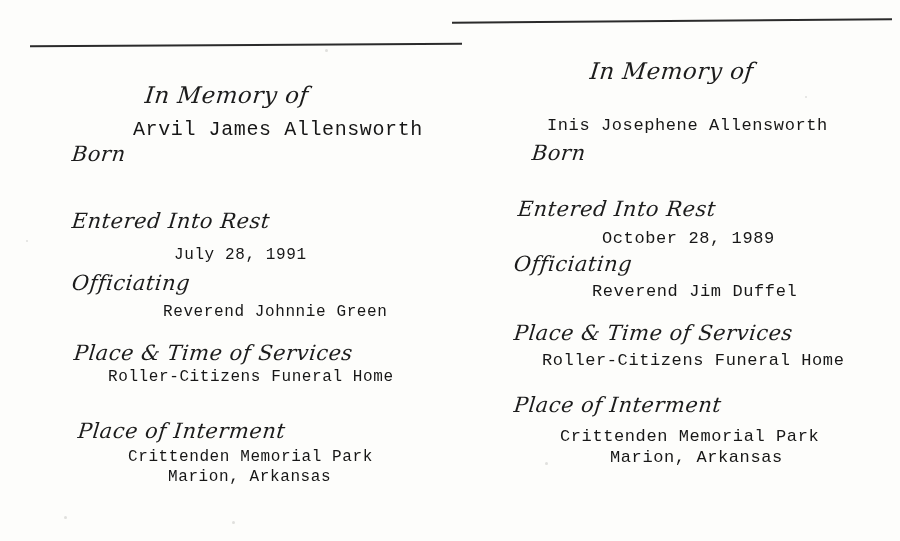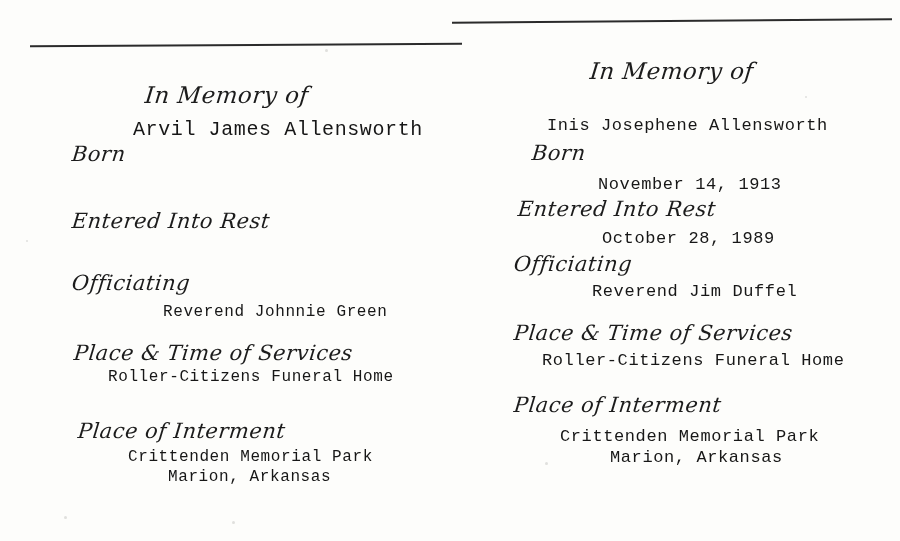--- a/index.html
+++ b/index.html
@@ -111,34 +111,34 @@
   <div class="speck" style="left:232px; top:521px; width:3px; height:3px;"></div>
   <div class="speck" style="left:545px; top:462px; width:3px; height:3px;"></div>
   <div class="speck" style="left:805px; top:96px; width:2px; height:2px;"></div>
   <div class="speck" style="left:26px; top:240px; width:2px; height:2px;"></div>
 
   <div class="panel left">
     <div class="line script l-memory">In Memory of</div>
     <div class="line plain  l-name">Arvil James Allensworth</div>
     <div class="line script l-born">Born</div>
     <div class="line script l-entered">Entered Into Rest</div>
+    <div class="line plain  l-deathdate">July 28, 1991</div>
     <div class="line script l-offic">Officiating</div>
     <div class="line plain  l-rev">Reverend Johnnie Green</div>
     <div class="line script l-place">Place &amp; Time of Services</div>
     <div class="line plain  l-home">Roller-Citizens Funeral Home</div>
     <div class="line script l-inter">Place of Interment</div>
     <div class="line plain  l-cem1">Crittenden Memorial Park</div>
     <div class="line plain  l-cem2">Marion, Arkansas</div>
   </div>
 
   <div class="panel right">
     <div class="line script r-memory">In Memory of</div>
     <div class="line plain  r-name">Inis Josephene Allensworth</div>
     <div class="line script r-born">Born</div>
-    <div class="line plain  r-borndate">November 14, 1913</div>
     <div class="line script r-entered">Entered Into Rest</div>
     <div class="line plain  r-deathdate">October 28, 1989</div>
     <div class="line script r-offic">Officiating</div>
     <div class="line plain  r-rev">Reverend Jim Duffel</div>
     <div class="line script r-place">Place &amp; Time of Services</div>
     <div class="line plain  r-home">Roller-Citizens Funeral Home</div>
     <div class="line script r-inter">Place of Interment</div>
     <div class="line plain  r-cem1">Crittenden Memorial Park</div>
     <div class="line plain  r-cem2">Marion, Arkansas</div>
   </div>

